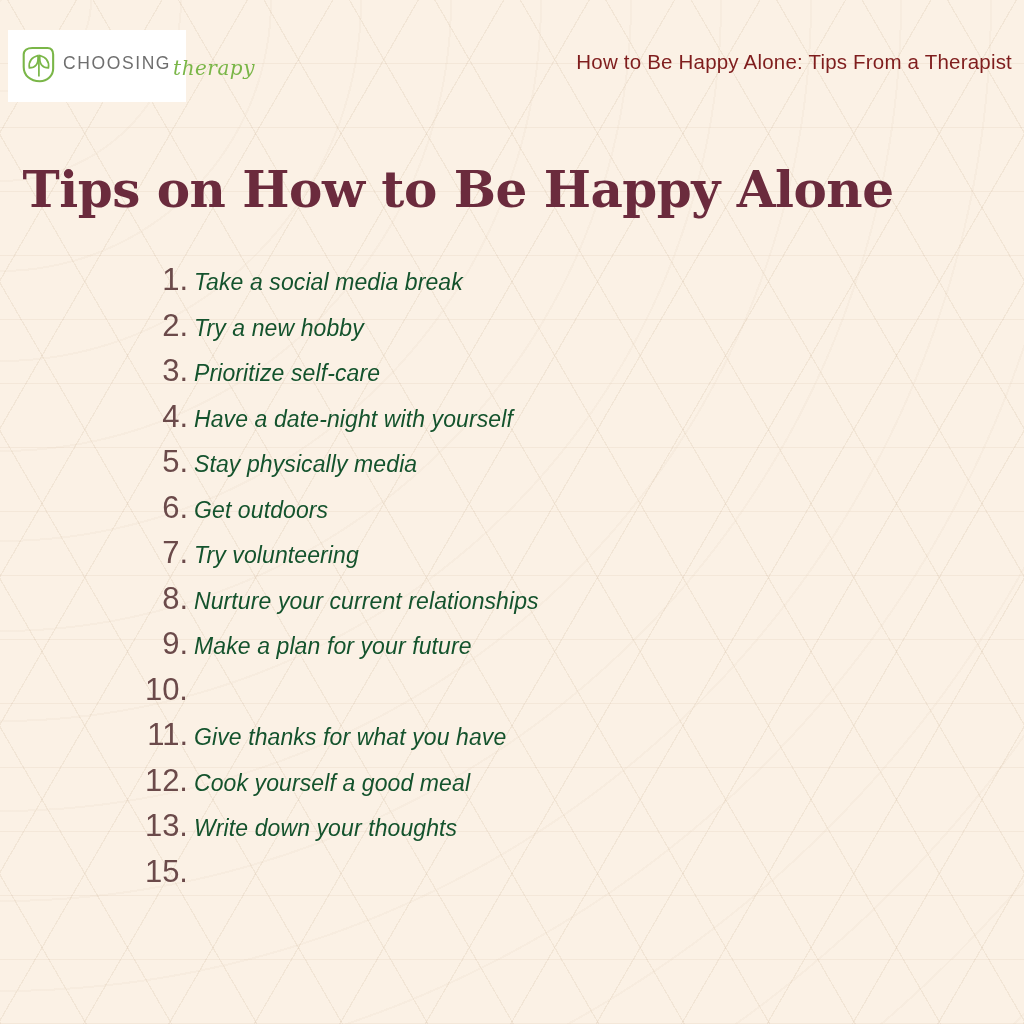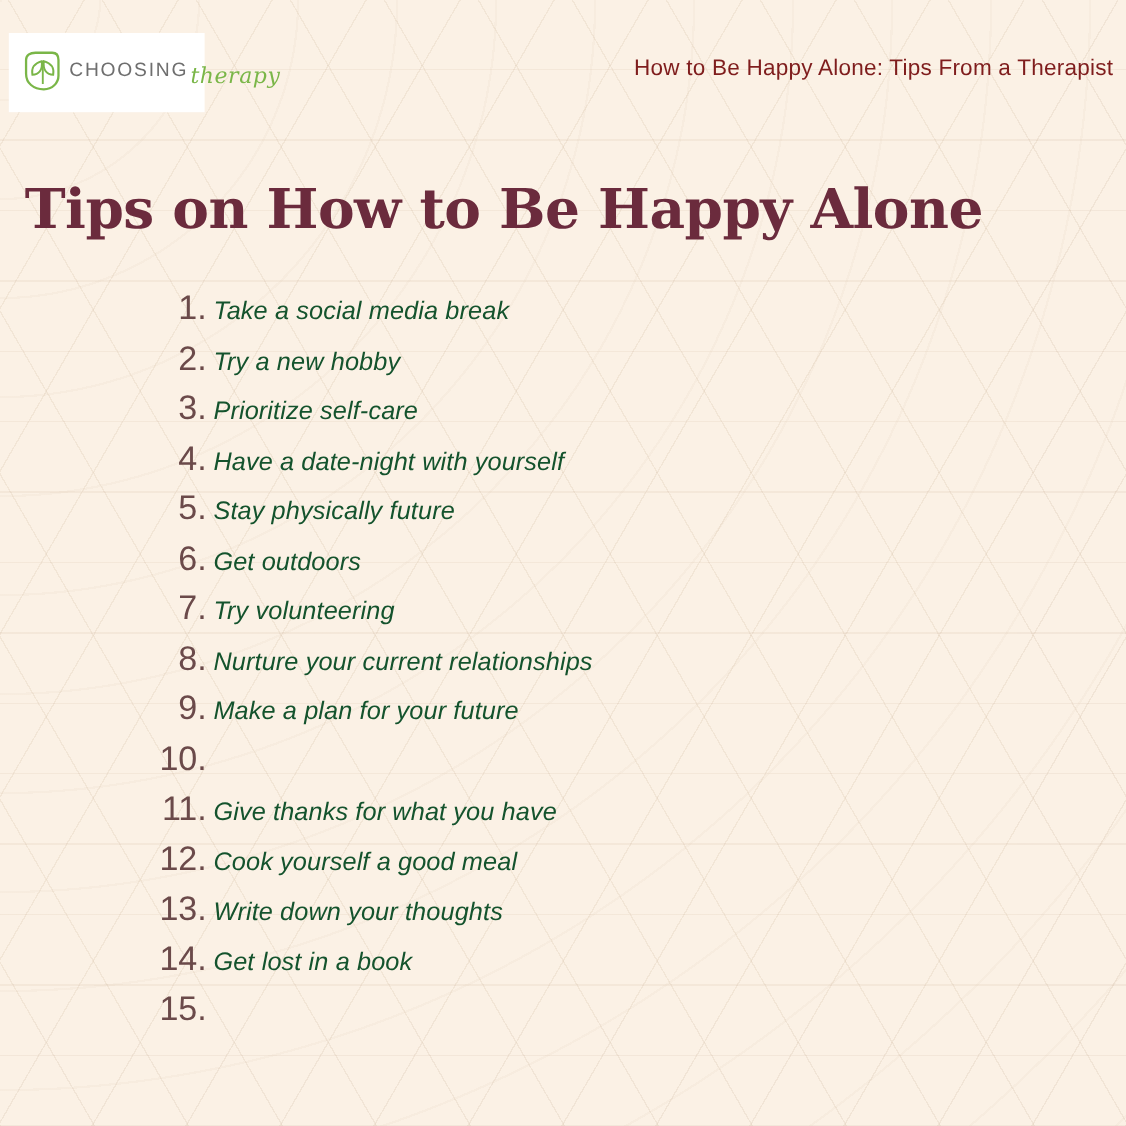--- a/index.html
+++ b/index.html
@@ -180,21 +180,21 @@
     <li class="tip-row">
       <span class="tip-num">3.</span>
       <span class="tip-text">Prioritize self-care</span>
     </li>
     <li class="tip-row">
       <span class="tip-num">4.</span>
       <span class="tip-text">Have a date-night with yourself</span>
     </li>
     <li class="tip-row">
       <span class="tip-num">5.</span>
-      <span class="tip-text">Stay physically future</span>
+      <span class="tip-text">Stay physically media</span>
     </li>
     <li class="tip-row">
       <span class="tip-num">6.</span>
       <span class="tip-text">Get outdoors</span>
     </li>
     <li class="tip-row">
       <span class="tip-num">7.</span>
       <span class="tip-text">Try volunteering</span>
     </li>
     <li class="tip-row">
@@ -214,20 +214,16 @@
     </li>
     <li class="tip-row">
       <span class="tip-num">12.</span>
       <span class="tip-text">Cook yourself a good meal</span>
     </li>
     <li class="tip-row">
       <span class="tip-num">13.</span>
       <span class="tip-text">Write down your thoughts</span>
     </li>
     <li class="tip-row">
-      <span class="tip-num">14.</span>
-      <span class="tip-text">Get lost in a book</span>
-    </li>
-    <li class="tip-row">
       <span class="tip-num">15.</span>
     </li>
   </ul>
 </div>
 
 </body></html>

